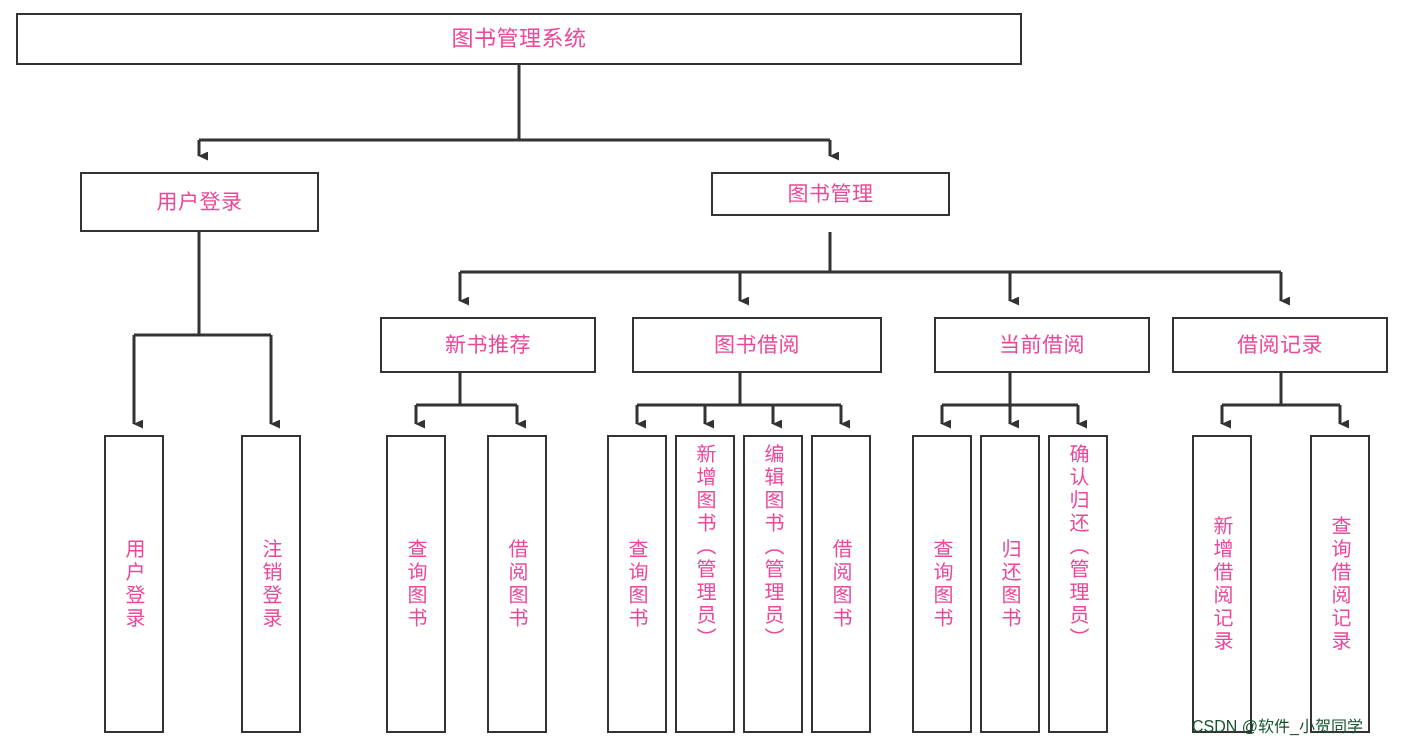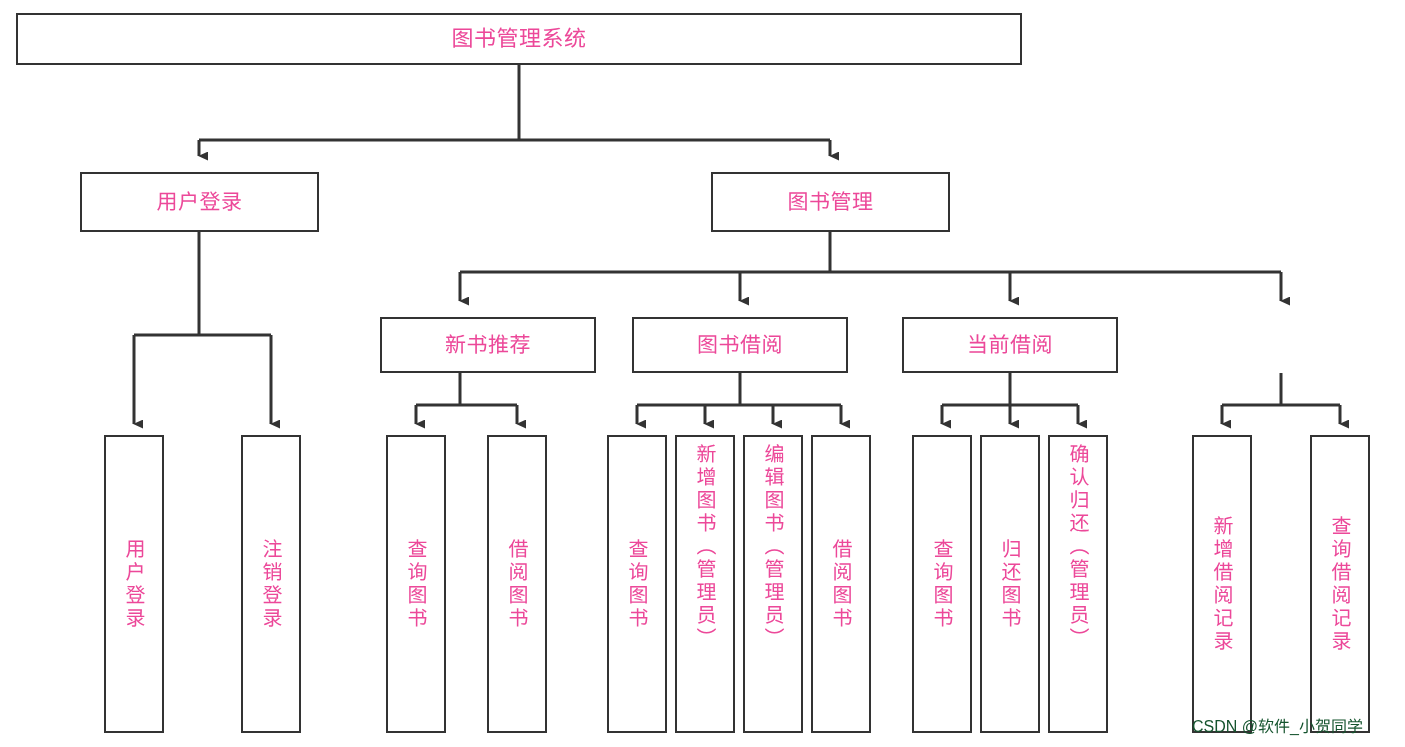--- a/index.html
+++ b/index.html
@@ -132,36 +132,39 @@
   </svg>
 
   <div class="node horiz title" style="left:16px; top:13px; width:1006px; height:52px;">
     <span class="node-label">图书管理系统</span>
   </div>
 
   <div class="node horiz" style="left:80px; top:172px; width:239px; height:60px;">
     <span class="node-label">用户登录</span>
   </div>
 
-  <div class="node horiz" style="left:711px; top:172px; width:239px; height:60px;">
+  <div class="node horiz" style="left:711px; top:172px; width:239px; height:44px;">
     <span class="node-label">图书管理</span>
   </div>
 
   <div class="node horiz" style="left:362px; top:317px; width:216px; height:56px;margin-left:18px;">
     <span class="node-label">新书推荐</span>
   </div>
 
-  <div class="node horiz" style="left:632px; top:317px; width:216px; height:56px;">
+  <div class="node horiz" style="left:632px; top:317px; width:250px; height:56px;">
     <span class="node-label">图书借阅</span>
   </div>
 
-  <div class="node horiz" style="left:902px; top:317px; width:216px; height:56px;">
+  <div class="node horiz" style="left:934px; top:317px; width:216px; height:56px;">
     <span class="node-label">当前借阅</span>
   </div>
 
+  <div class="node horiz" style="left:1172px; top:317px; width:216px; height:56px;">
+    <span class="node-label">借阅记录</span>
+  </div>
 
   <div class="node vert centered" style="left:104px; top:435px; width:60px; height:298px;">
     <span class="node-label">用户登录</span>
   </div>
 
   <div class="node vert centered" style="left:241px; top:435px; width:60px; height:298px;">
     <span class="node-label">注销登录</span>
   </div>
 
   <div class="node vert centered" style="left:386px; top:435px; width:60px; height:298px;">

